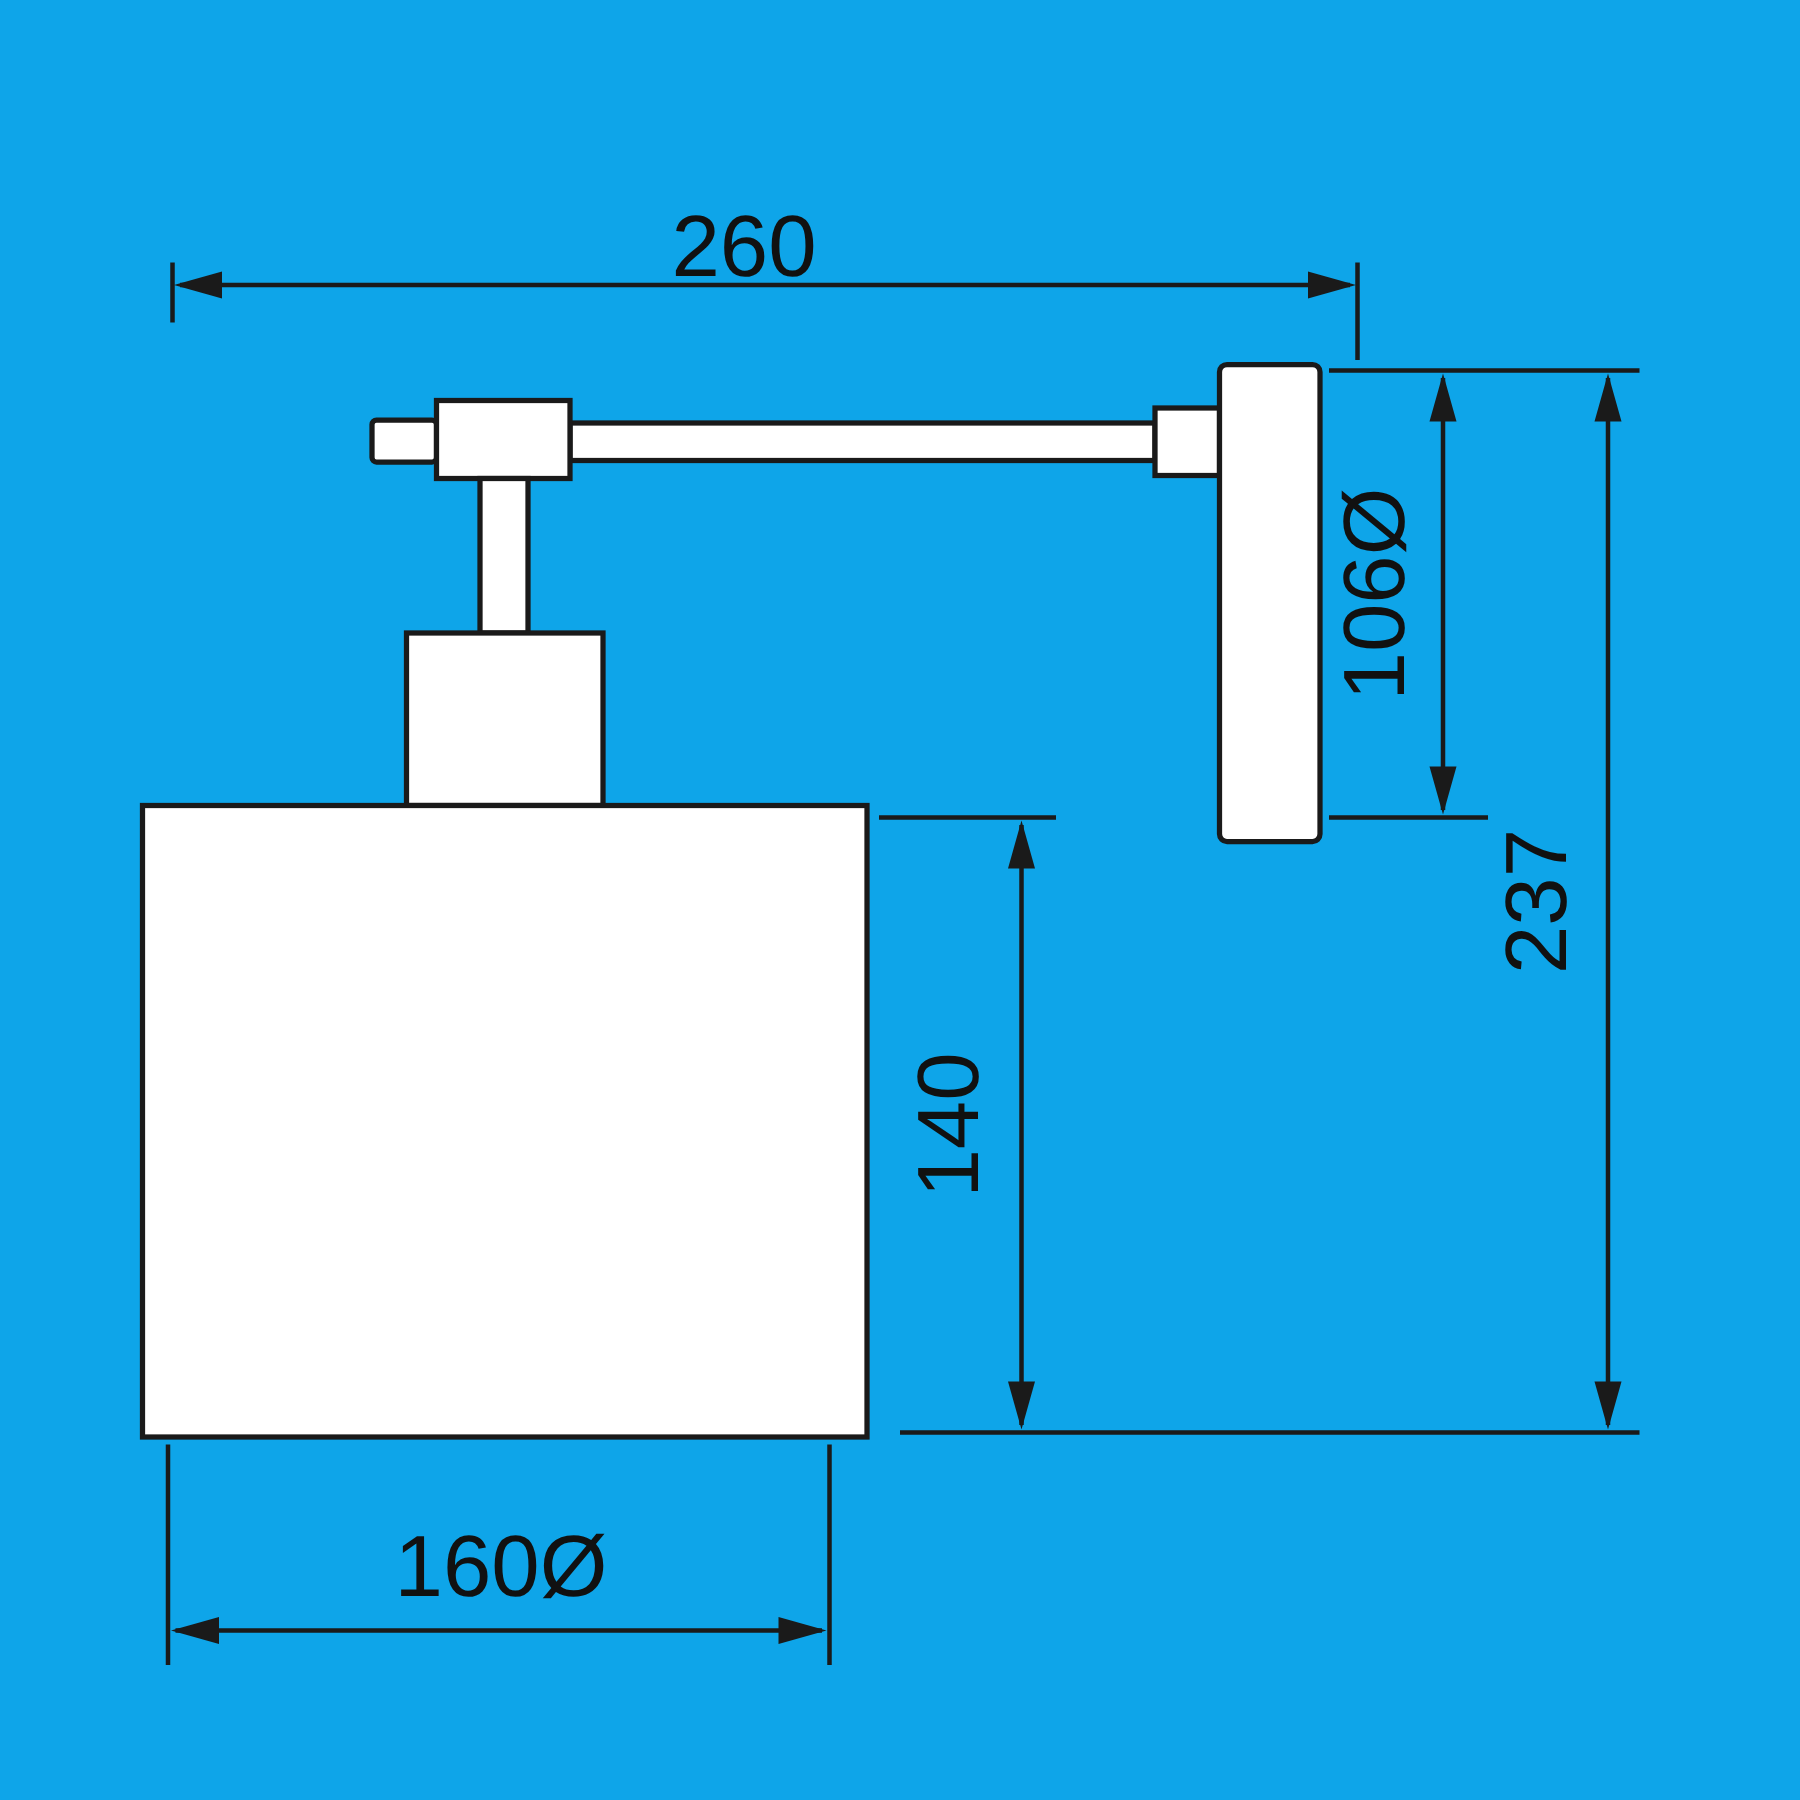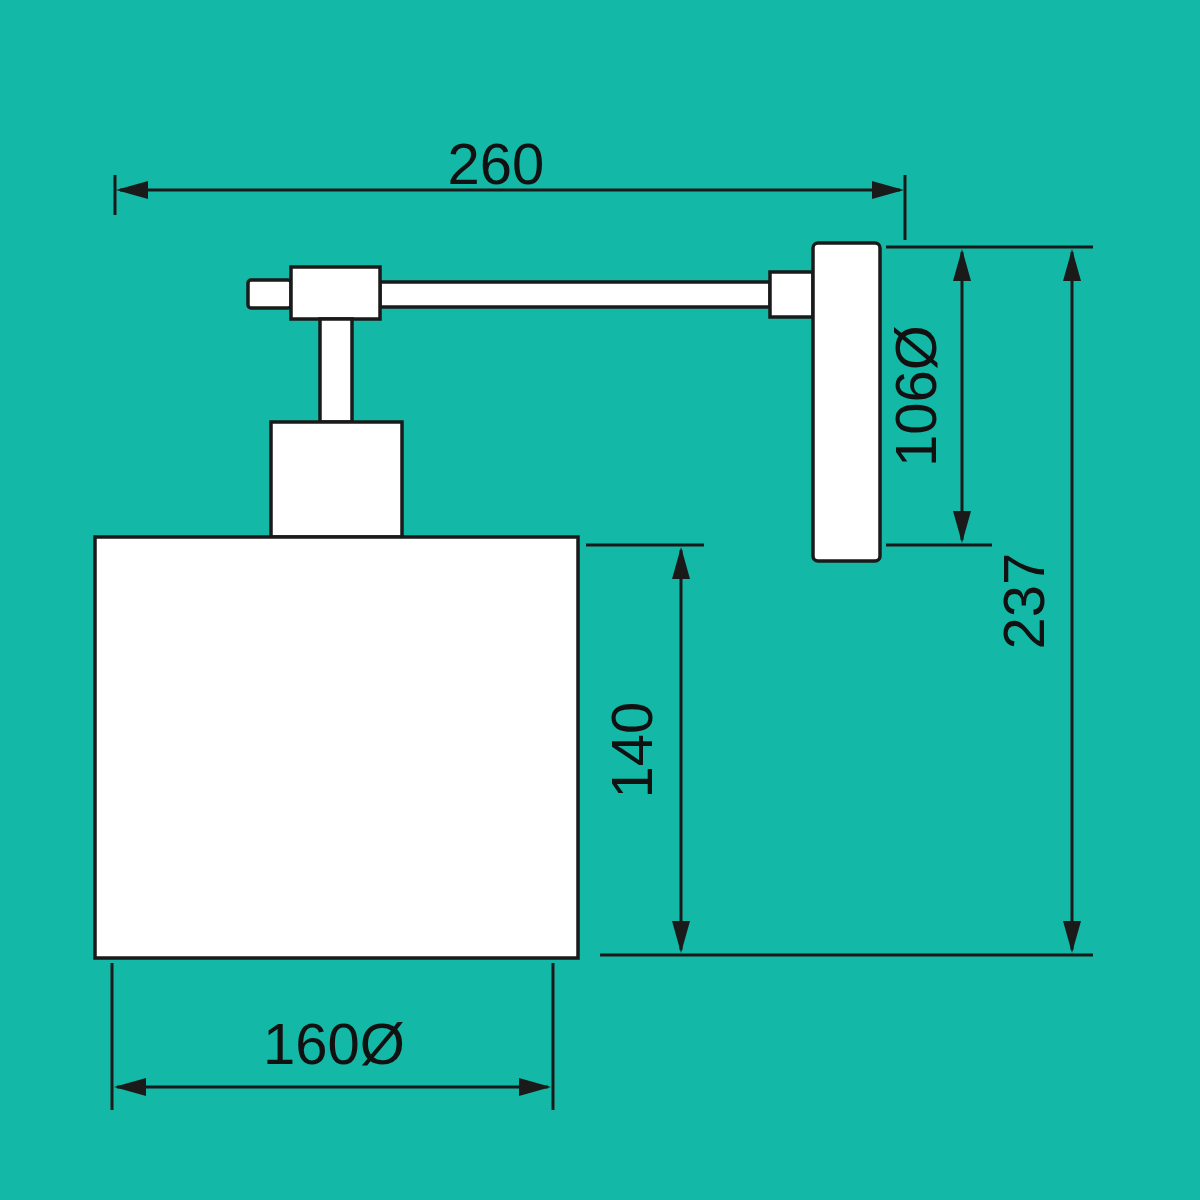--- a/index.html
+++ b/index.html
@@ -3,21 +3,21 @@
 <meta charset="utf-8">
 <style>
   html, body {
     margin: 0;
     padding: 0;
     background: #ffffff;
   }
   .canvas {
     width: 1200px;
     height: 1200px;
-    background: #14b8a6;
+    background: #0ea5e9;
     position: relative;
     overflow: hidden;
   }
   svg {
     display: block;
   }
   .part {
     fill: #ffffff;
     stroke: #1a1a1a;
     stroke-width: 3.5;

